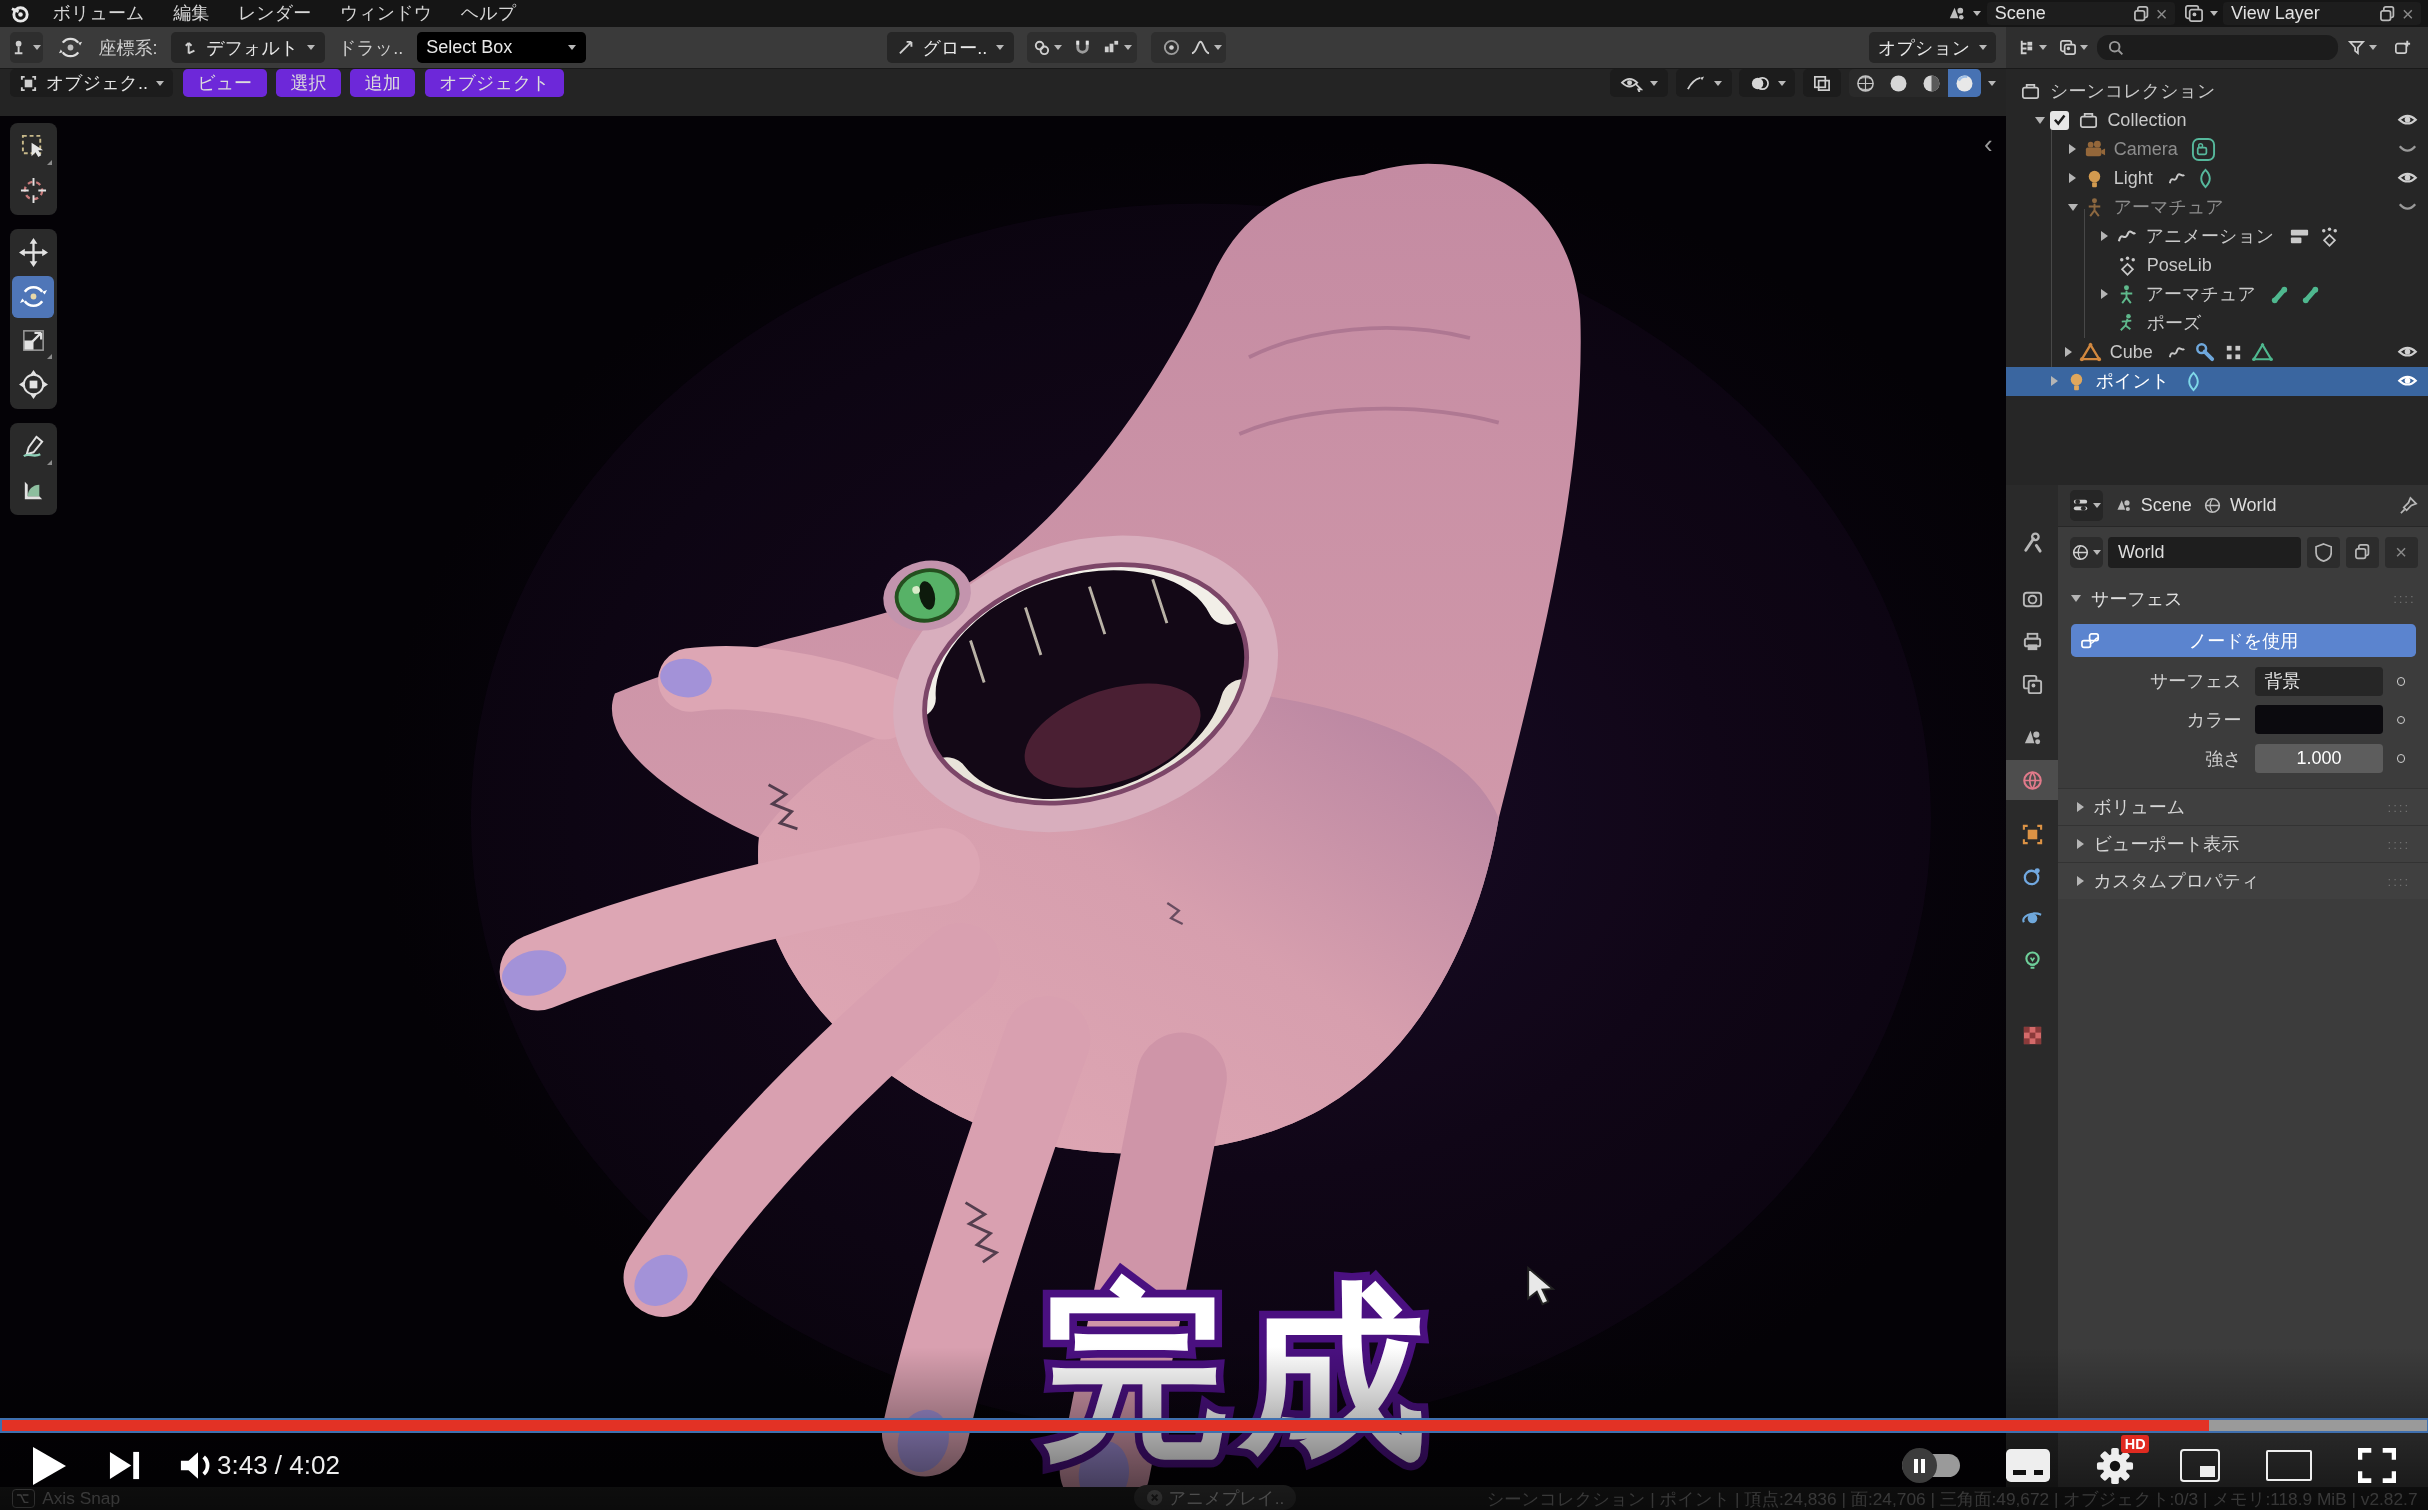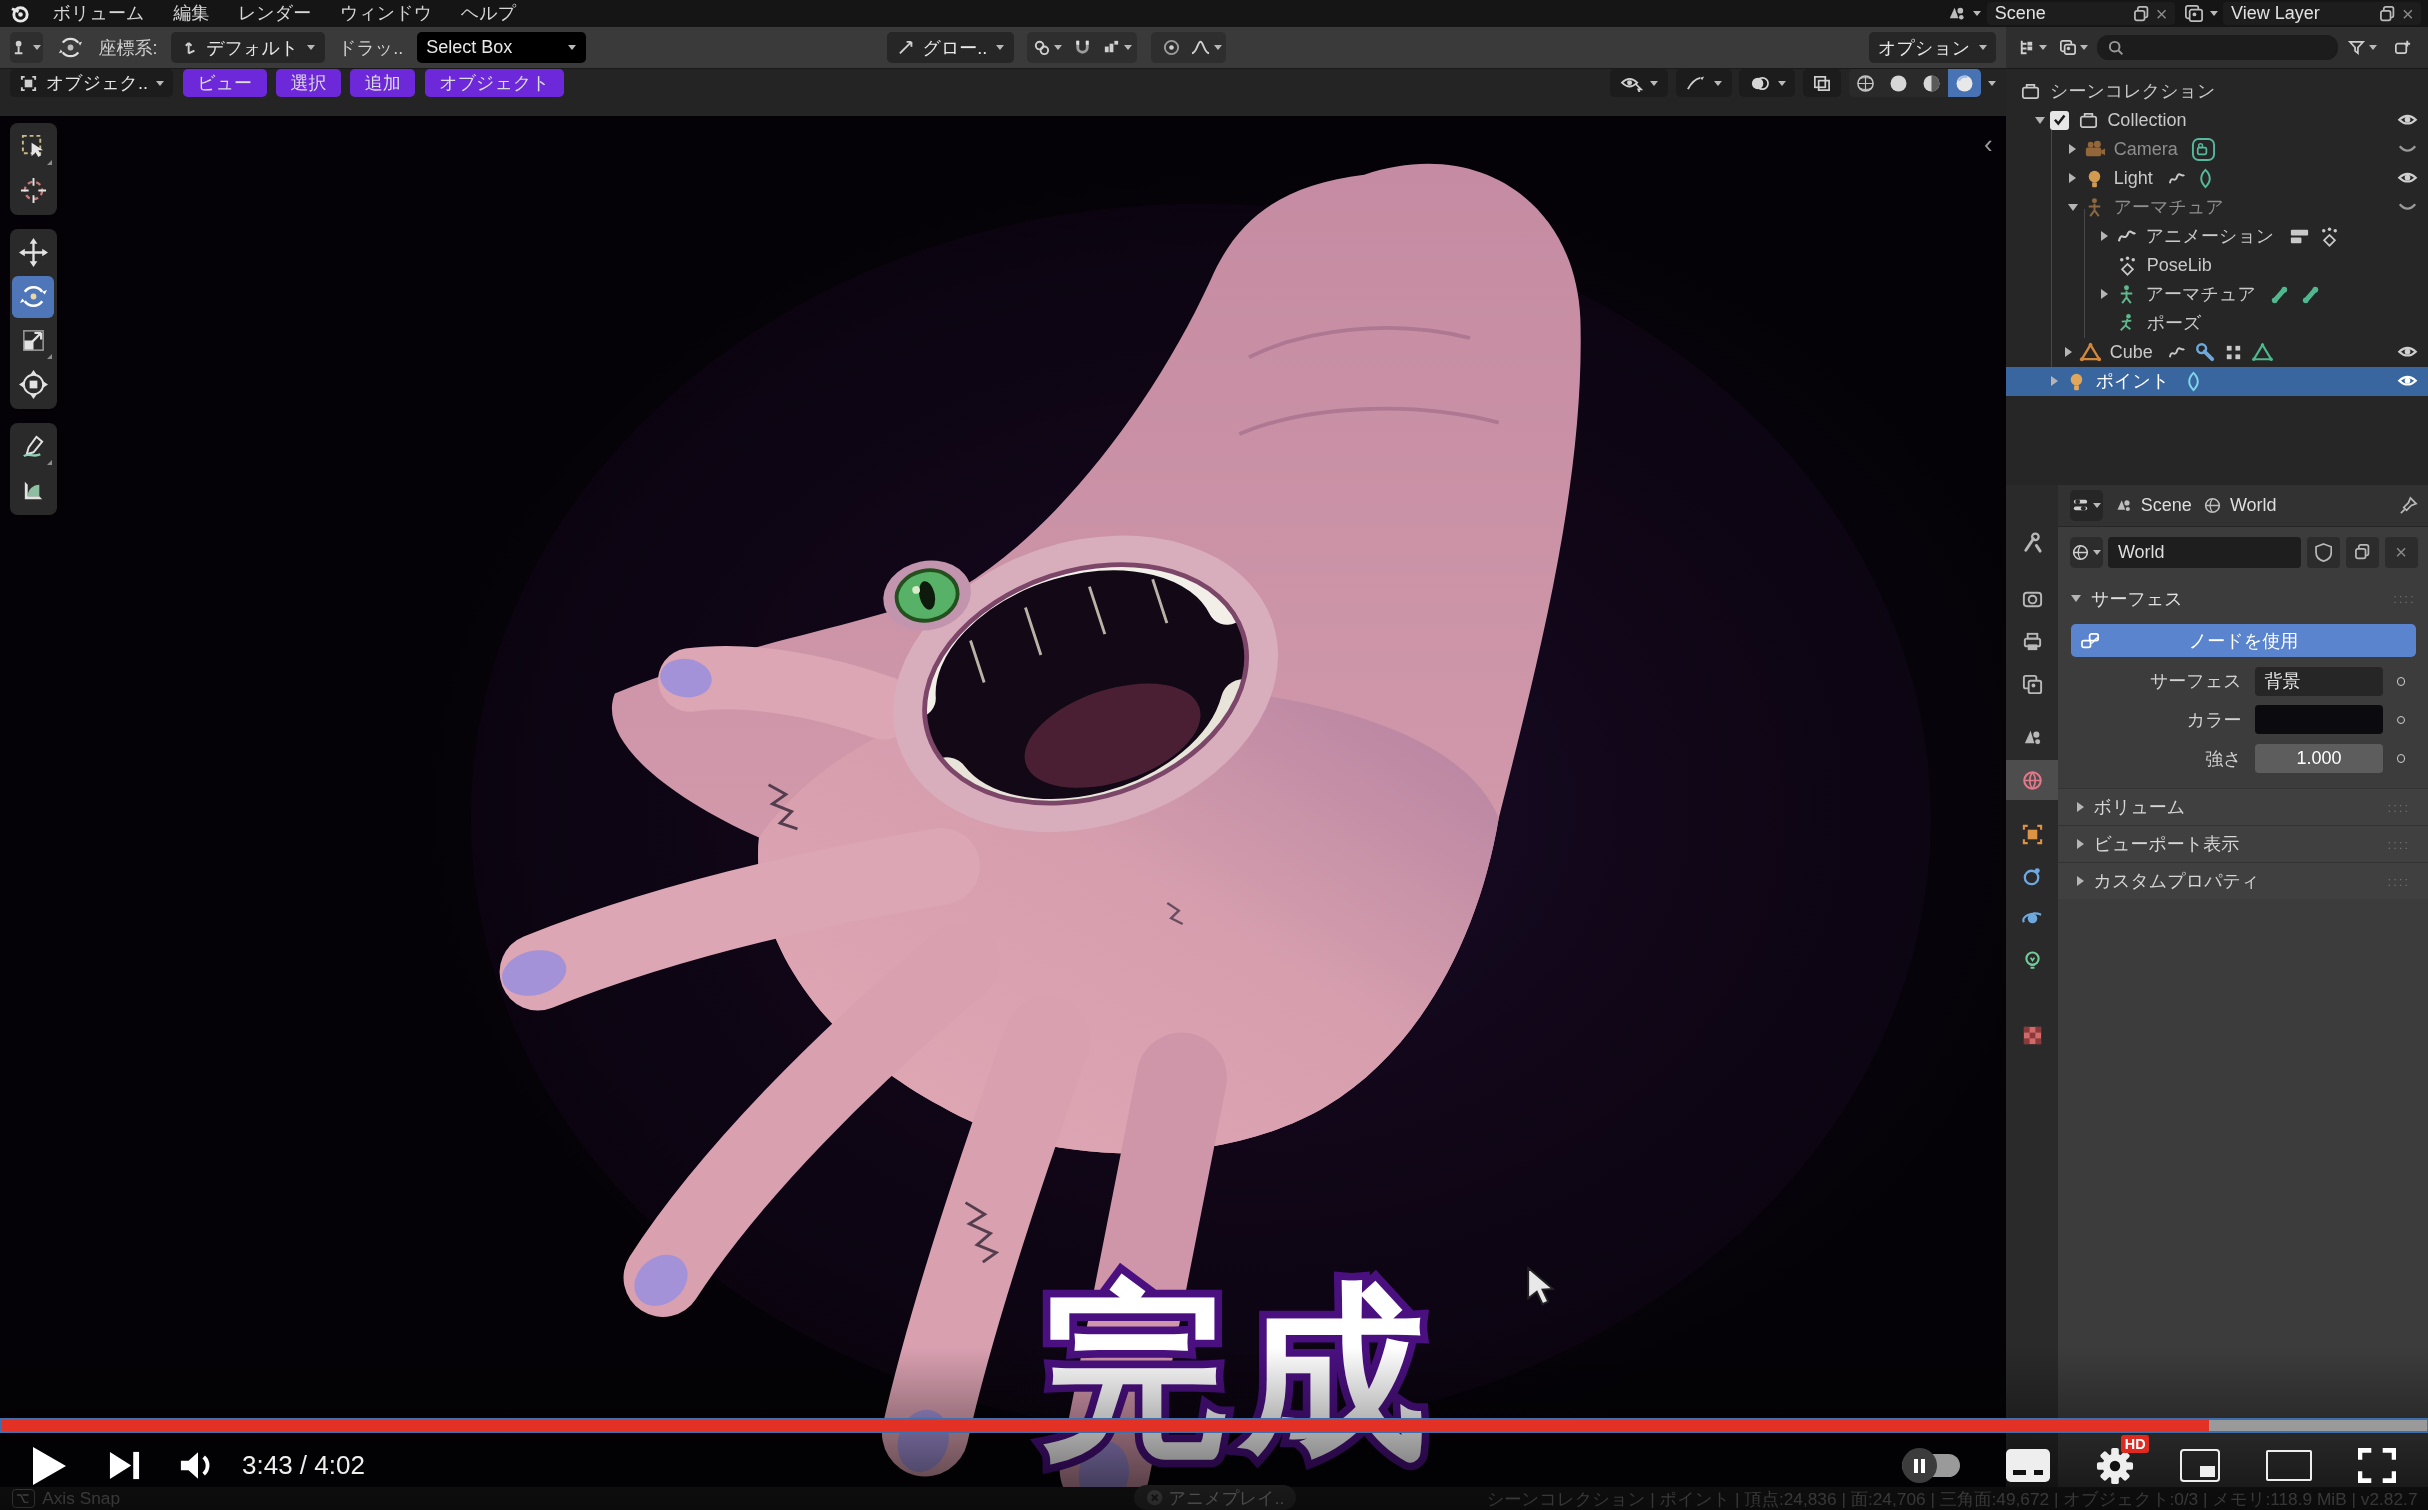--- a/index.html
+++ b/index.html
@@ -101,21 +101,21 @@
   .playback-pill{position:absolute;left:1134px;top:-1.9px;background:#3a3a3a;border-radius:12.5px;height:25px;display:flex;align-items:center;gap:5.8px;padding:0 11.5px;color:#bdbdbd}
   .stats{margin-left:auto;white-space:nowrap}
 
   
   .player-grad{position:absolute;left:0;right:0;bottom:0;height:163px;background:linear-gradient(transparent,rgba(0,0,0,.65));z-index:38}
   .progress{position:absolute;left:0;right:0;bottom:77px;height:15.4px;border:2.9px solid #3f6fae;background:#9a9a9a;z-index:42}
   .progress-played{height:100%;background:#e33225}
   .controls{position:absolute;left:0;right:0;bottom:17.3px;height:54px;display:flex;align-items:center;padding:0 33px;z-index:42}
   .ctl{display:flex;align-items:center;justify-content:center}
   .play-tri{width:0;height:0;border-left:33px solid #fff;border-top:19px solid transparent;border-bottom:19px solid transparent}
-  .time{color:#efefef;font-size:26px;margin-left:25px;white-space:nowrap}
+  .time{color:#efefef;font-size:26px;white-space:nowrap}
   .ctl-right{margin-left:auto;display:flex;align-items:center;gap:46px}
   .autoplay{width:58px;height:23px;background:#9a9a9a;border-radius:11.5px;position:relative}
   .autoplay .knob{position:absolute;left:0;top:-5.8px;width:35px;height:35px;border-radius:50%;background:#3c3c3c;display:flex;align-items:center;justify-content:center;gap:3.8px}
   .autoplay .bar{width:3.8px;height:13.4px;background:#fff}
   .cc{width:44px;height:33px;background:#eee;border-radius:4.8px;position:relative}
   .cc::before{content:"";position:absolute;left:6.7px;bottom:7.7px;width:13.4px;height:4.8px;background:#111}
   .cc::after{content:"";position:absolute;right:6.7px;bottom:7.7px;width:9.6px;height:4.8px;background:#111}
   .gear-wrap{position:relative}
   .hd-badge{position:absolute;top:-11.5px;right:-15.4px;background:#e02a20;color:#fff;font-size:14.4px;font-weight:bold;border-radius:2.9px;padding:1px 3.8px}
   .mini{width:40px;height:33px;border:2.9px solid #eee;border-radius:3.8px;position:relative}

